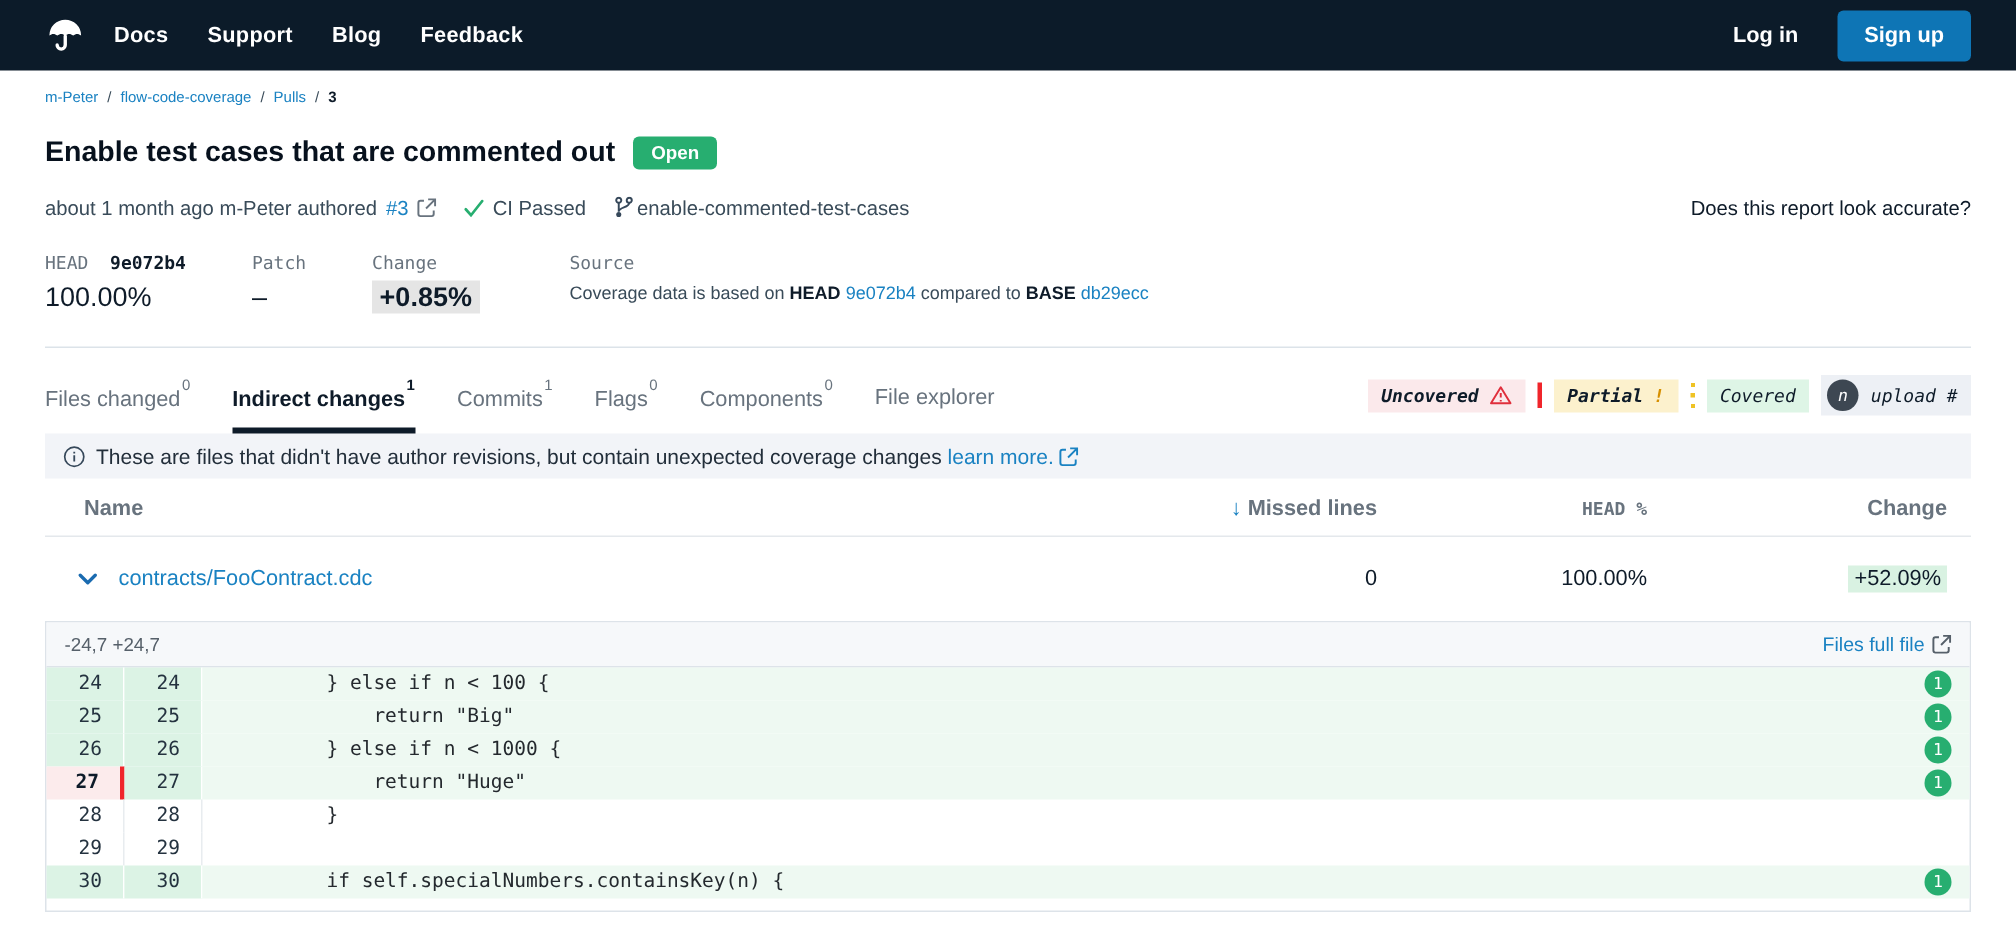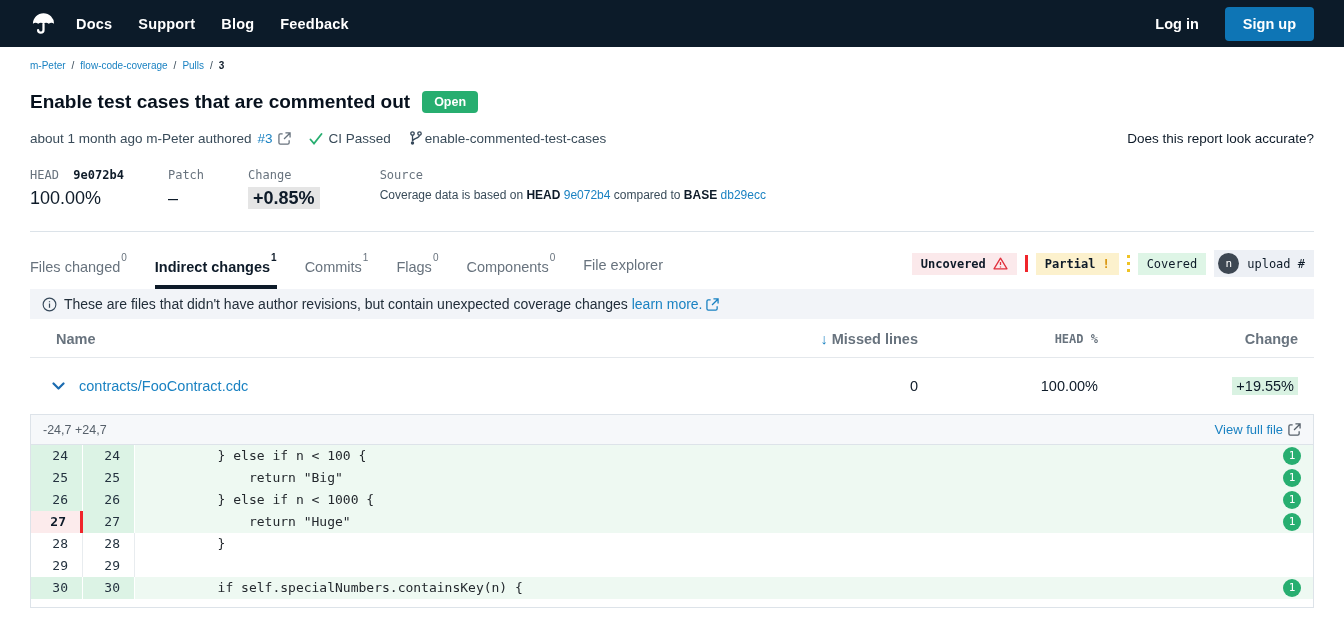--- a/index.html
+++ b/index.html
@@ -51,21 +51,21 @@
   .source-text a { color:#1a82c2; text-decoration:none; cursor:pointer; }
 
   
   .tabs-row { margin-top:18px; display:flex; align-items:flex-end; }
   .tabs { display:flex; gap:28px; flex:1; }
   .tab { font-size:14.5px; color:#68737e; padding-bottom:10px; cursor:pointer; position:relative; }
   .tab sup { font-size:10px; position:relative; top:-5px; margin-left:1px; }
   .tab.active { color:#0e1b29; font-weight:700; border-bottom:4px solid #0e1b29; }
   .legend { display:flex; align-items:center; gap:8px; padding-bottom:12px;
     font-family:"DejaVu Sans Mono", monospace; font-size:12px; color:#0e1b29; }
-  .pill { display:flex; align-items:center; gap:7px; padding:4px 9px; }
+  .pill { display:flex; align-items:center; gap:7px; padding:4px 9px;font-style:italic; }
   .pill-uncovered { background:#fbe9eb; font-weight:700; }
   .pill-partial { background:#fcf1cd; font-weight:700; }
   .pill-partial .mark { color:#d68f00; font-weight:700; }
   .pill-covered { background:#def5e6; }
   .sep-solid { width:3px; height:17px; background:#f0252b; }
   .sep-dotted { width:0; height:17px; border-left:3px dotted #efc324; }
   .pill-upload { background:#edf0f5; display:flex; align-items:center; gap:8px; padding:3px 9px 3px 4px; }
   .upload-n { width:21px; height:21px; border-radius:50%; background:#3d4752; color:#fff;
     display:flex; align-items:center; justify-content:center; font-size:11px; }
 
@@ -255,28 +255,28 @@
     <div class="file-cell">
       <span class="chev">
         <svg width="13" height="8" viewBox="0 0 13 8">
             <path d="M1.5 1.5l5 5 5-5" fill="none" stroke="#1a6bb0" stroke-width="2.2" stroke-linecap="round" stroke-linejoin="round"></path>
           </svg>
       </span>
       <a class="file-link">contracts/FooContract.cdc</a>
     </div>
     <div class="num">0</div>
     <div class="num">100.00%</div>
-    <div class="num"><span class="chg-pos">+19.55%</span></div>
+    <div class="num"><span class="chg-pos">+52.09%</span></div>
   </div>
 
   <div class="diff-card">
     <div class="diff-head">
       <div class="hunk">-24,7 +24,7</div>
       <div class="view-full">
-        <span>View full file</span>
+        <span>Files full file</span>
         <span>
           <svg width="13" height="13" viewBox="0 0 14 14">
               <path d="M5 2H2.5A1.5 1.5 0 0 0 1 3.5v8A1.5 1.5 0 0 0 2.5 13h8A1.5 1.5 0 0 0 12 11.5V9" fill="none" stroke="#56606a" stroke-width="1.4"></path>
               <path d="M8 1h5v5M13 1L6.5 7.5" fill="none" stroke="#56606a" stroke-width="1.4"></path>
             </svg>
         </span>
       </div>
     </div>
     <div class="code-area">
       <div class="crow cov">

